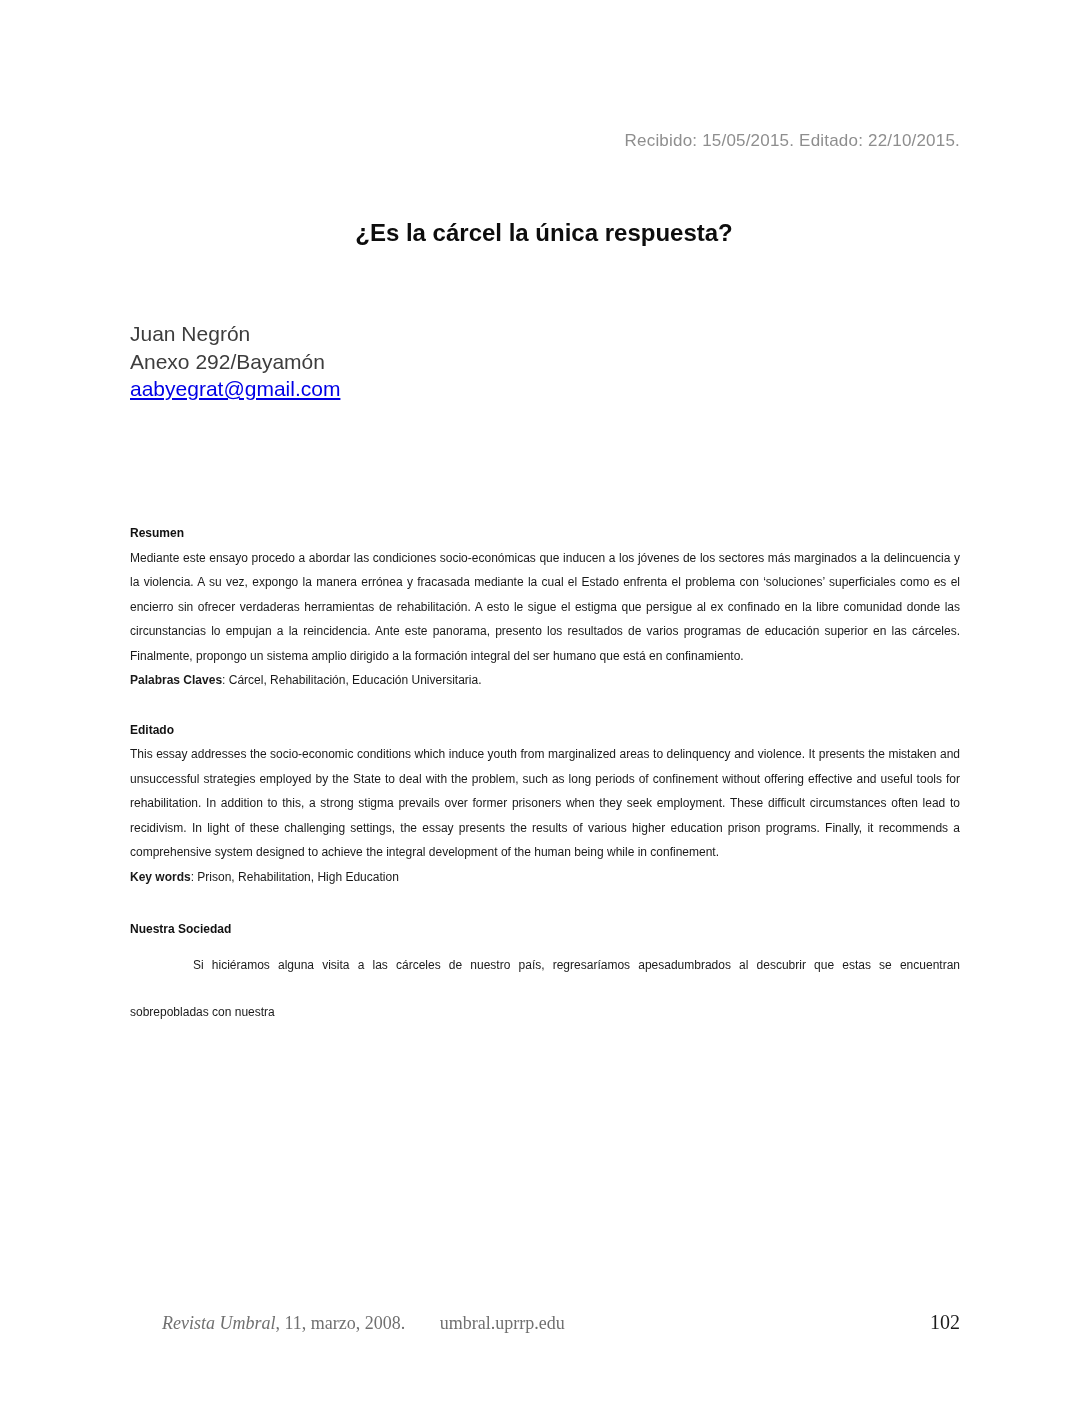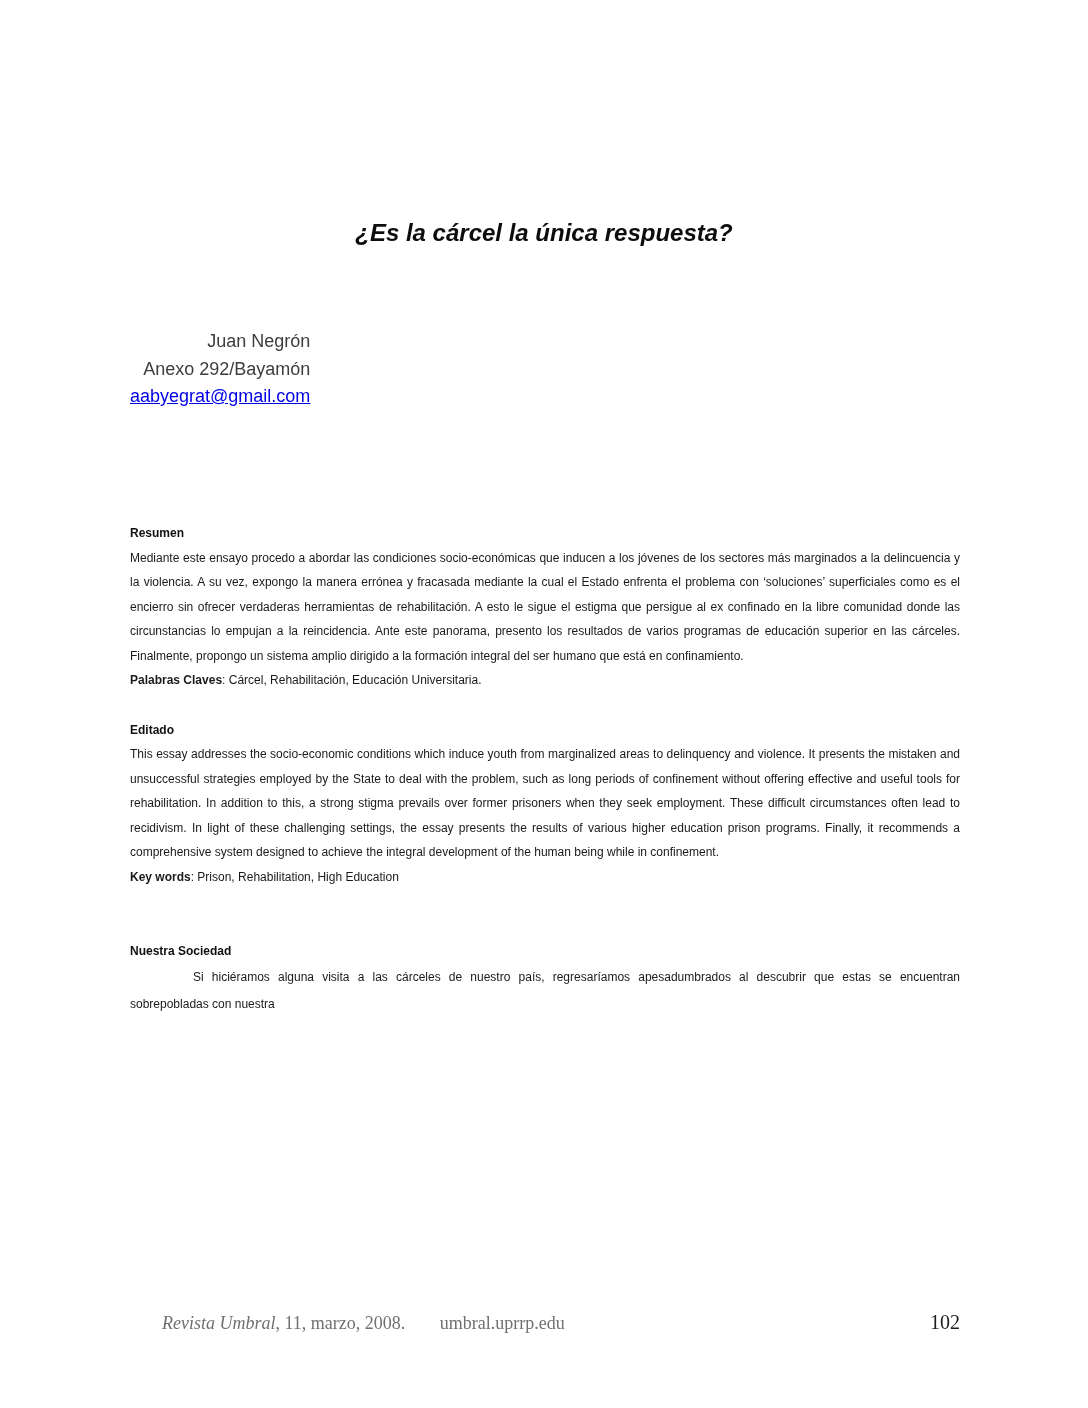--- a/index.html
+++ b/index.html
@@ -33,30 +33,28 @@
   .title {
     position: absolute;
     top: 219px;
     left: 0;
     width: 100%;
     margin: 0;
     text-align: center;
     font-size: 24px;
     font-weight: bold;
     color: #0d0d0d;
-    font-style: italic;
   }
   .author {
     position: absolute;
-    top: 328px;
+    top: 320px;
     left: 130px;
-    font-size: 18px;
+    font-size: 21px;
     line-height: 27.5px;
     color: #3d3d3d;
-    text-align: right;
   }
   .author .email {
     color: #0000e6;
     text-decoration: underline;
     cursor: pointer;
   }
   .content {
     position: absolute;
     top: 521px;
     left: 130px;
@@ -70,26 +68,26 @@
     text-align: justify;
   }
   .heading {
     font-weight: bold;
     color: #111111;
   }
   .abstract-heading {
     margin-top: 25px;
   }
   .section-heading {
-    margin-top: 50px;
+    margin-top: 28px;
   }
   .kw-label { font-weight: bold; }
   .lead-para {
     margin-top: 18px;
-    line-height: 27px;
+    line-height: 47px;
     text-indent: 63px;
   }
   .footer {
     position: absolute;
     top: 1311px;
     left: 130px;
     width: 830px;
     display: flex;
     justify-content: space-between;
     align-items: baseline;
@@ -103,20 +101,21 @@
     color: #1c1c1c;
     font-size: 20px;
     font-family: "Liberation Serif", serif;
   }
 </style>
 </head>
 <body>
 
 <div class="page">
 
+  <div class="received">Recibido: 15/05/2015. Editado: 22/10/2015.</div>
 
   <h1 class="title">¿Es la cárcel la única respuesta?</h1>
 
   <div class="author">
     <div>Juan Negrón</div>
     <div>Anexo 292/Bayamón</div>
     <div>
       <a class="email" href="#">aabyegrat@gmail.com</a>
     </div>
   </div>

